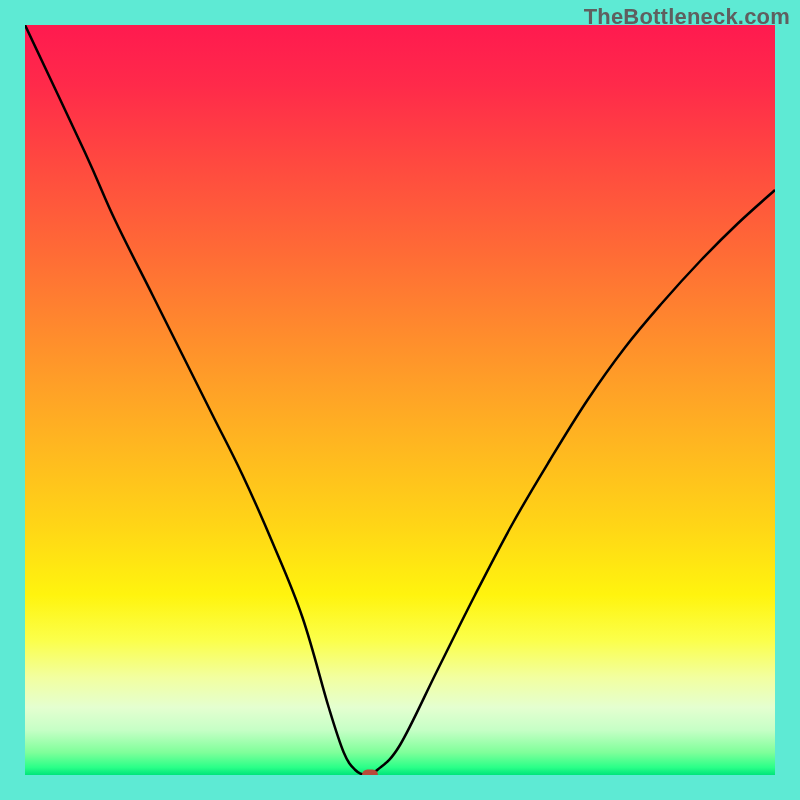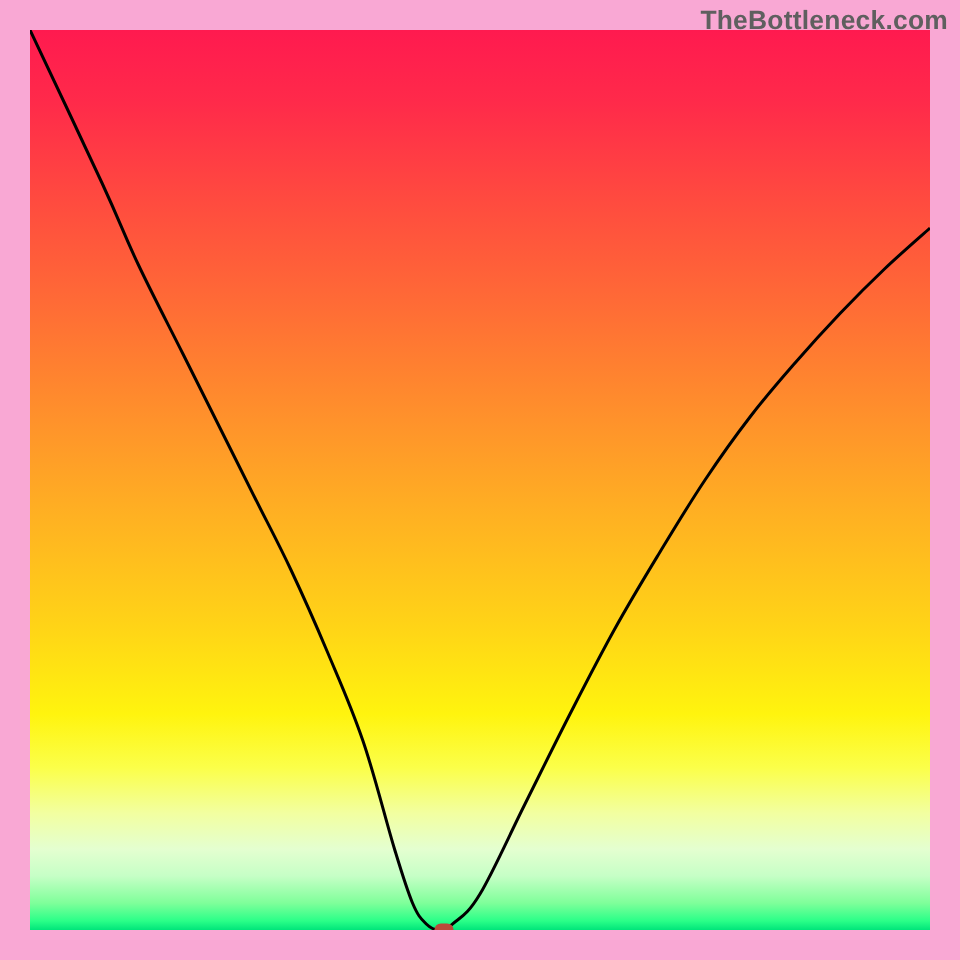--- a/index.html
+++ b/index.html
@@ -8,21 +8,21 @@
     width: 800px;
     height: 800px;
     background: #000;
     overflow: hidden;
     font-family: Arial, Helvetica, sans-serif;
   }
   .frame {
     position: relative;
     width: 800px;
     height: 800px;
-    background: #f9a8d4;
+    background: #5eead4;
   }
   .watermark {
     position: absolute;
     top: 4px;
     right: 10px;
     color: #5f5f5f;
     font-size: 22px;
     font-weight: 600;
     letter-spacing: 0.2px;
     z-index: 5;

